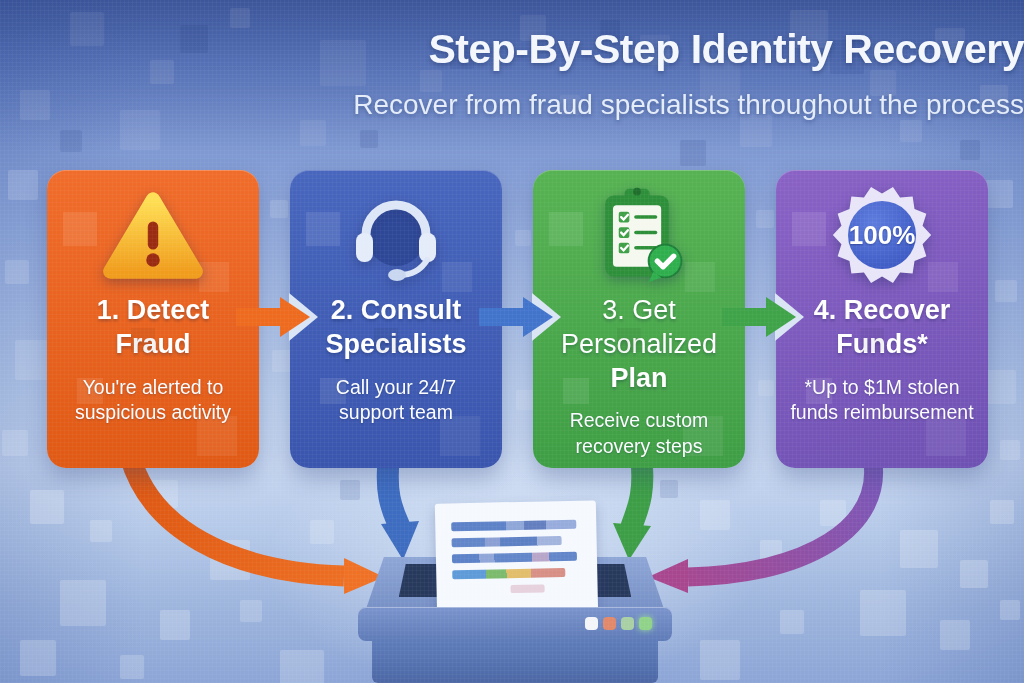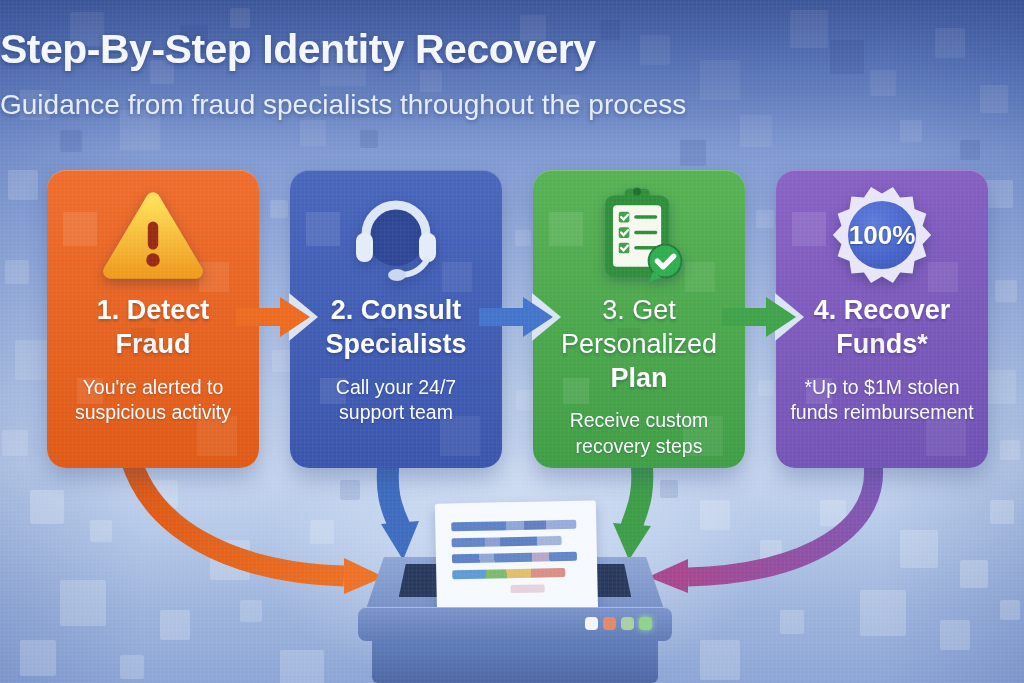--- a/index.html
+++ b/index.html
@@ -14,21 +14,21 @@
     background:linear-gradient(180deg,rgba(24,44,108,.30),rgba(24,44,108,0));}
   .glow{position:absolute;left:262px;top:430px;width:500px;height:240px;z-index:1;pointer-events:none;
     background:radial-gradient(ellipse at 50% 55%,rgba(240,247,255,.55),rgba(240,247,255,0) 70%);}
   .mosaic{position:absolute;inset:0;z-index:1;pointer-events:none;}
   .sq{position:absolute;border-radius:2px;}
   .dots{position:absolute;inset:0;z-index:7;pointer-events:none;opacity:.8;
     background-image:repeating-linear-gradient(0deg,rgba(255,255,255,.045) 0 1px,transparent 1px 4px),
       repeating-linear-gradient(90deg,rgba(255,255,255,.045) 0 1px,transparent 1px 4px);}
 
   
-  .hdr{position:absolute;left:0;top:0;width:100%;text-align:left;z-index:3;color:#f3f7fd;}
+  .hdr{position:absolute;left:0;top:0;width:100%;text-align:right;z-index:3;color:#f3f7fd;}
   .hdr h1{margin:26px 0 0;font-size:41px;font-weight:700;letter-spacing:-.5px;
     text-shadow:0 2px 5px rgba(20,40,90,.45);}
   .hdr p{margin:16px 0 0;font-size:28px;font-weight:400;color:#e4ecf9;
     text-shadow:0 2px 4px rgba(20,40,90,.4);}
 
   
   .card{position:absolute;top:170px;width:212px;height:298px;border-radius:19px;z-index:3;
     text-align:center;color:#fff;
     box-shadow:0 10px 22px rgba(40,60,120,.30),inset 0 1px 0 rgba(255,255,255,.22);}
   .card::before{content:"";position:absolute;inset:0;border-radius:inherit;pointer-events:none;
@@ -158,21 +158,21 @@
       <div class="sq" style="left: 360px; top: 130px; width: 18px; height: 18px; background: rgba(25, 50, 120, 0.12);"></div>
       <div class="sq" style="left: 680px; top: 140px; width: 26px; height: 26px; background: rgba(25, 50, 120, 0.12);"></div>
       <div class="sq" style="left: 960px; top: 140px; width: 20px; height: 20px; background: rgba(25, 50, 120, 0.12);"></div>
       <div class="sq" style="left: 340px; top: 480px; width: 20px; height: 20px; background: rgba(25, 50, 120, 0.12);"></div>
       <div class="sq" style="left: 660px; top: 480px; width: 18px; height: 18px; background: rgba(25, 50, 120, 0.12);"></div>
     </div>
   <div class="top-shade"></div>
 
   <header class="hdr">
     <h1>Step-By-Step Identity Recovery</h1>
-    <p>Guidance from fraud specialists throughout the process</p>
+    <p>Recover from fraud specialists throughout the process</p>
   </header>
 
   <svg class="arrows-down" width="1024" height="683" viewBox="0 0 1024 683">
     <defs>
       <linearGradient id="orGrad" gradientUnits="userSpaceOnUse" x1="128" y1="468" x2="372" y2="577">
         <stop offset="0" stop-color="#dd5712"></stop>
           <stop offset="1" stop-color="#ee7125"></stop>
       </linearGradient>
       <linearGradient id="purpGrad" gradientUnits="userSpaceOnUse" x1="872" y1="468" x2="672" y2="576">
         <stop offset="0" stop-color="#7b58b8"></stop>

